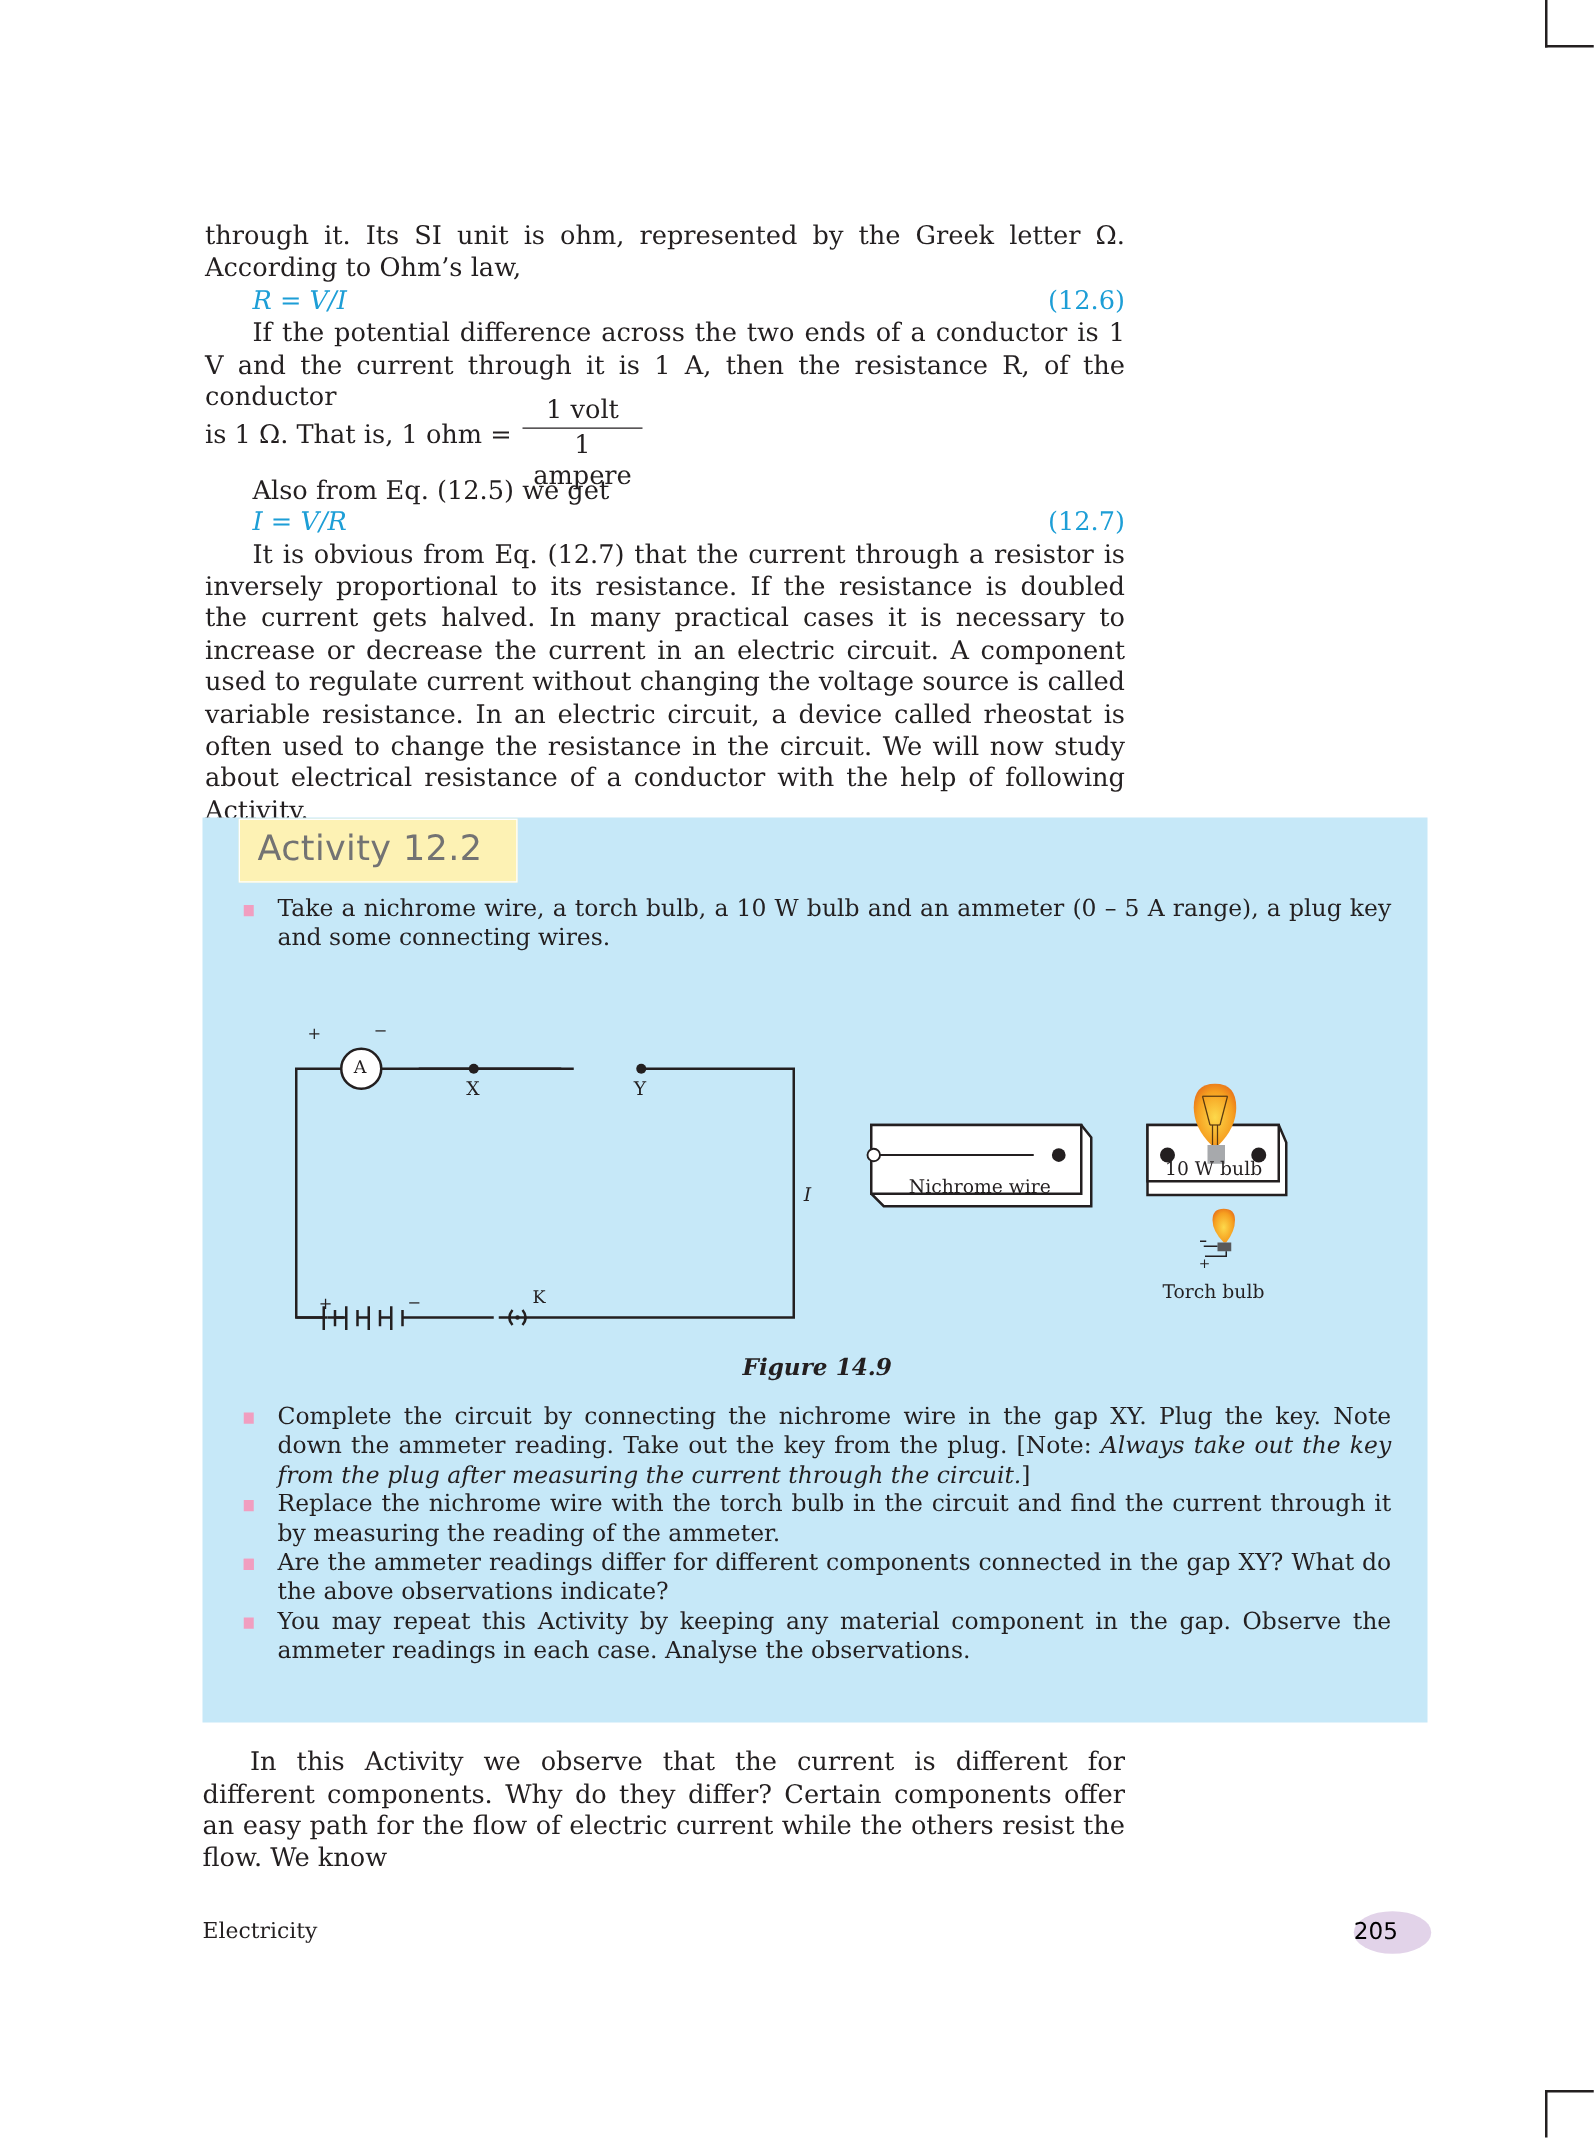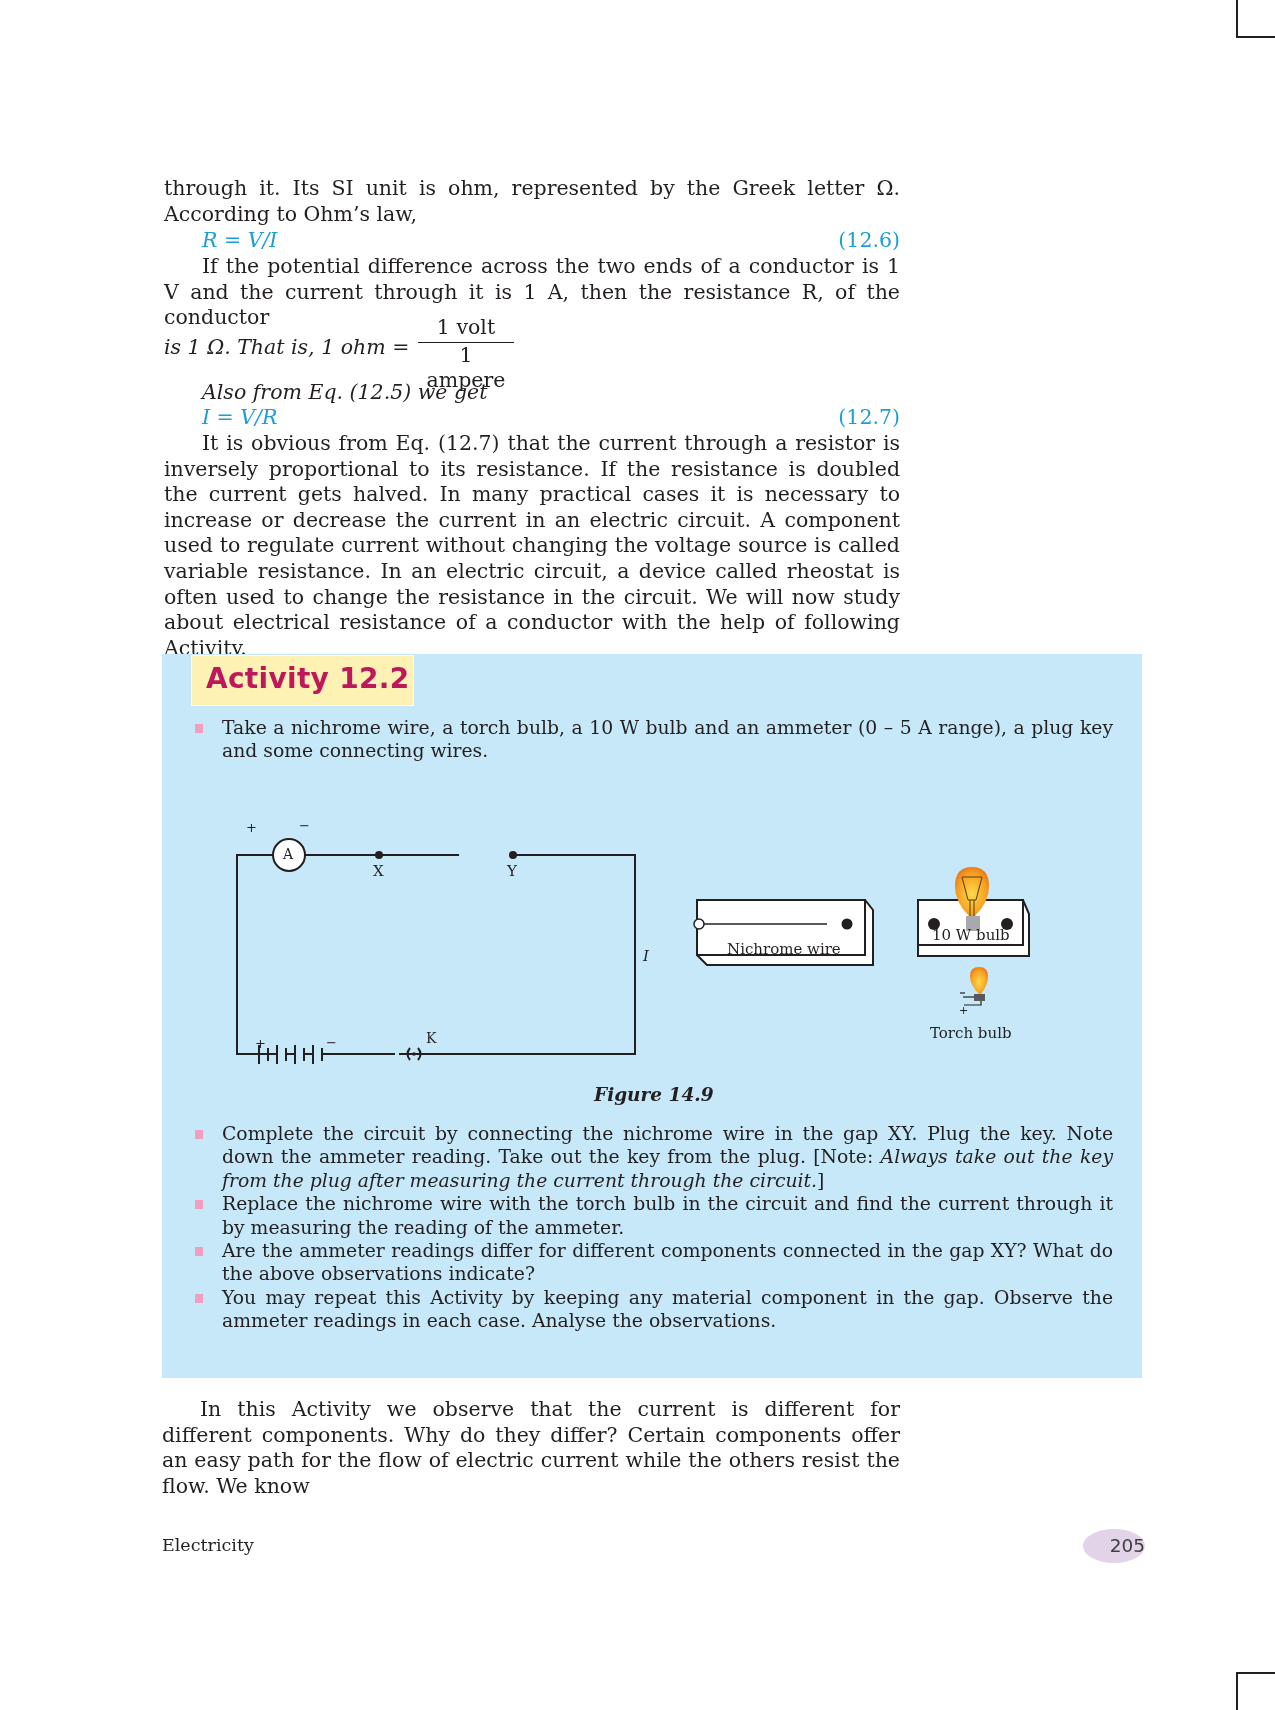--- a/index.html
+++ b/index.html
@@ -7,43 +7,43 @@
          font-family:"DejaVu Serif", serif; color:#231f20; }
   .crop { position:absolute; border-color:#231f20; border-style:solid; }
   .crop-top { left:1236px; top:-2px; width:60px; height:38px; border-width:0 0 2px 2px; }
   .crop-bot { left:1236px; top:1672px; width:60px; height:60px; border-width:2px 0 0 2px; }
 
   .para { position:absolute; left:164px; width:736px; font-size:20.5px; line-height:25.6px;
           text-align:justify; margin:0; }
   .eqline { position:absolute; left:202px; width:698px; font-size:20.5px; line-height:25.6px; height:26px; }
   .eqline .eq { color:#1d9ed6; font-style:italic; position:absolute; left:0; }
   .eqline .num { color:#1d9ed6; position:absolute; right:0; }
-  .plain { position:absolute; font-size:20.5px; line-height:25.6px; white-space:nowrap;font-style:italic; }
+  .plain { position:absolute; font-size:20.5px; line-height:25.6px; white-space:nowrap; }
 
   .frac { position:absolute; left:418px; top:315px; width:96px; text-align:center; font-size:20.5px; line-height:25px; }
   .frac .num-part { border-bottom:1.5px solid #231f20; padding-bottom:2px; }
 
   .activity { position:absolute; left:162px; top:654px; width:980px; height:724px; background:#c6e8f8; }
   .act-label { position:absolute; left:29px; top:1px; width:223px; height:51px; background:#fdf2b4;
                border:1px solid #fff; box-sizing:border-box; }
   .act-label span { position:absolute; left:14px; top:6px; font-family:"DejaVu Sans", sans-serif;
-                    font-weight:bold; font-size:28px; color:#be185d; letter-spacing:0.3px; }
+                    font-weight:normal; font-size:28px; color:#737373; letter-spacing:0.3px; }
   .bullets { position:absolute; left:31px; width:920px; margin:0; padding:0; list-style:none; }
   .bullets li { position:relative; padding-left:29px; font-size:18.8px; line-height:23.4px; text-align:justify; }
   .bullets li .sq { position:absolute; left:2px; top:8px; width:8px; height:9px; background:#f19ec0; }
   .bullets li i { font-style:italic; }
 
   .fig { position:absolute; left:0; top:0; }
   .figcap { position:absolute; left:432px; top:430px; font-weight:bold; font-style:italic; font-size:18.5px; }
   .comp-label { position:absolute; font-size:15px; white-space:nowrap; }
 
   .footer-left { position:absolute; left:162px; top:1535px; font-size:17.5px; }
   .page-badge { position:absolute; left:1083px; top:1529px; width:62px; height:34px; border-radius:50%;
-                background:#e2d3e9; text-align:right; line-height:34px; font-family:"DejaVu Sans", sans-serif;
-                font-size:18.5px; color:#404040; }
+                background:#e2d3e9; text-align:left; line-height:34px; font-family:"DejaVu Sans", sans-serif;
+                font-size:18.5px; color:#000000; }
 </style>
 </head>
 <body>
 
 <div class="crop crop-top"></div>
 <div class="crop crop-bot"></div>
 
 <p class="para" style="top:176px;">through it. Its SI unit is ohm, represented by the Greek letter Ω. According to Ohm’s law,</p>
 
 <div class="eqline" style="top:228px;text-align:center;">

